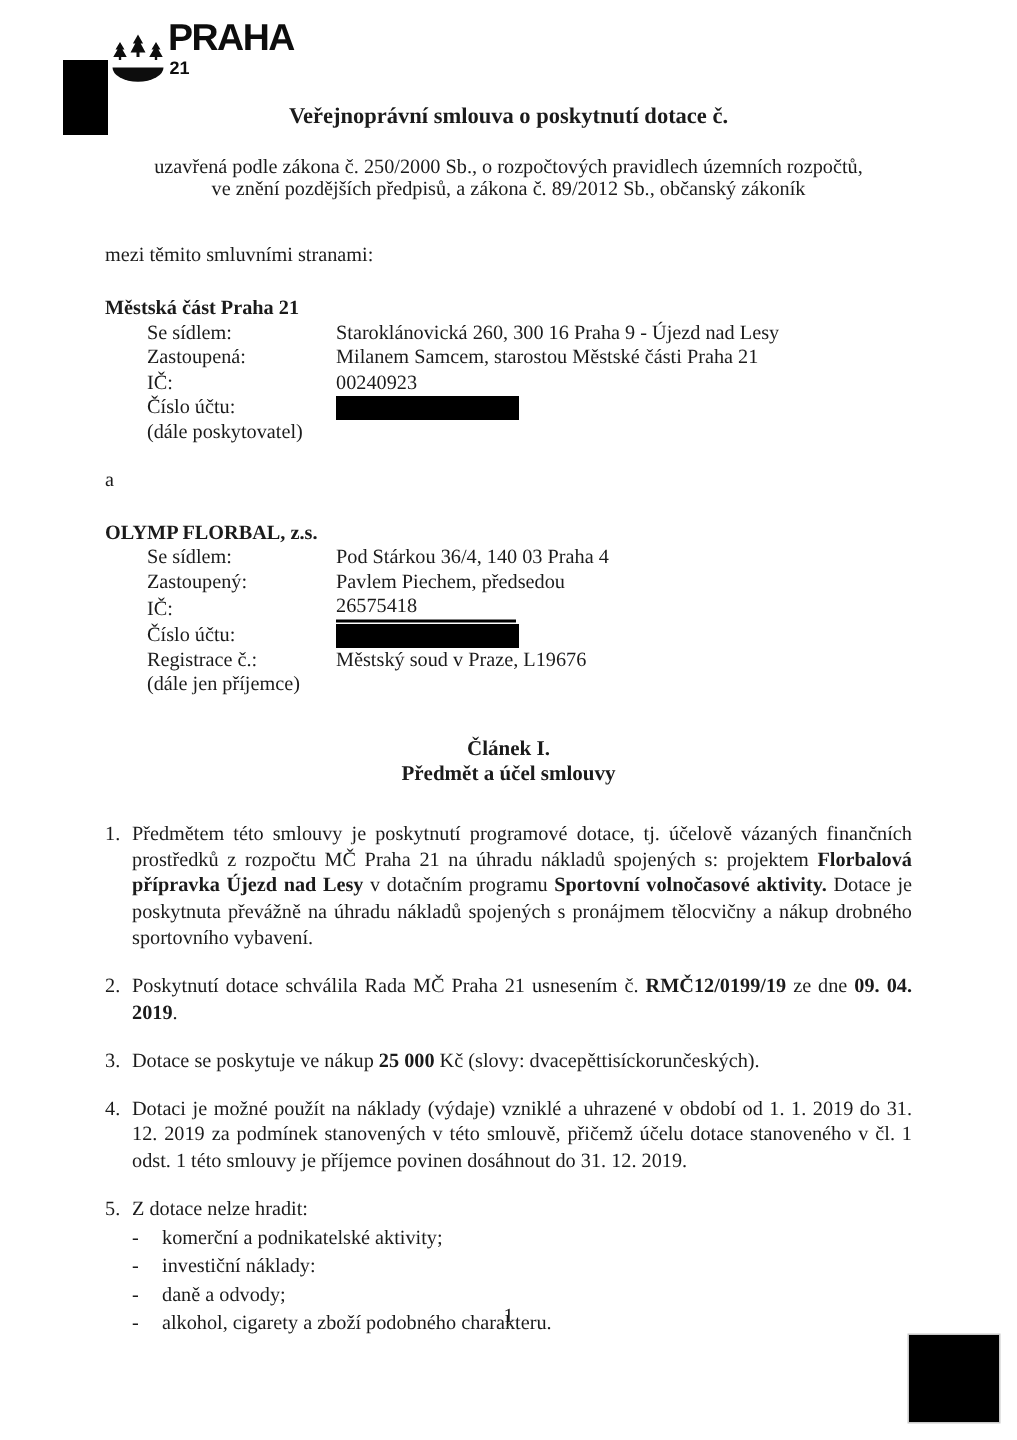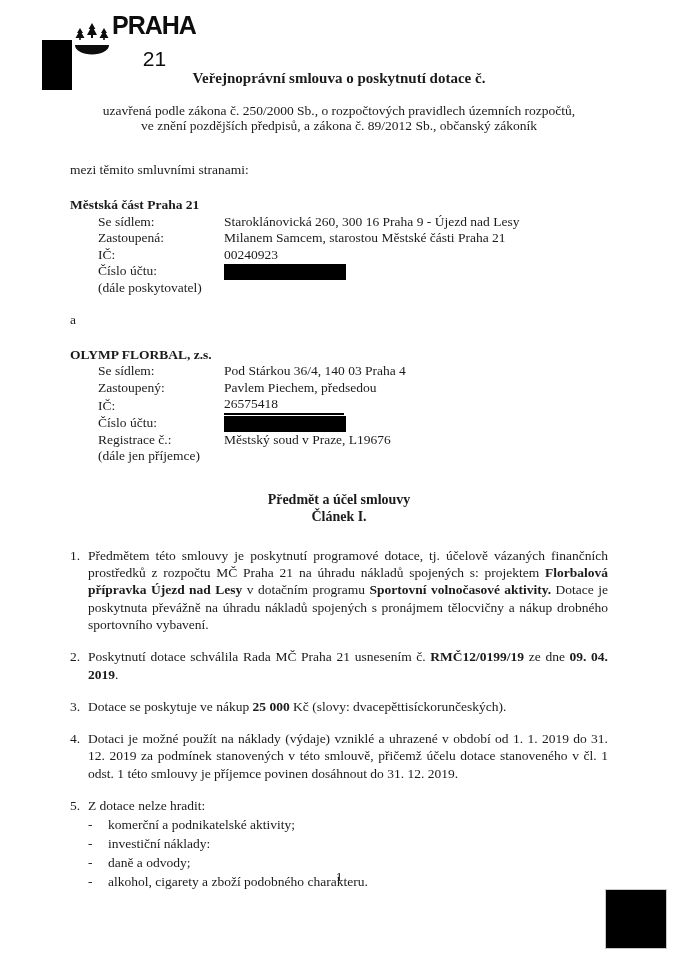--- a/index.html
+++ b/index.html
@@ -11,28 +11,28 @@
     font-family:"Liberation Serif", serif;
     font-size:13.5px;
     color:#1b1b1b;
     overflow:hidden;
   }
   .content{padding:70px 70px 0 70px;}
 
   
   .logo{position:absolute;top:14px;left:74px;display:flex;align-items:flex-start;}
   .logo-mark{margin-top:7px;}
-  .logo-textcol{margin-left:2px;display:flex;flex-direction:column;align-items:center;}
+  .logo-textcol{margin-left:2px;display:flex;flex-direction:column;}
   .logo-name{
     font-family:"Liberation Sans", sans-serif;
     font-weight:bold;font-size:25px;line-height:22px;letter-spacing:-1px;color:#0d0d0d;
   }
   .logo-num{
     font-family:"Liberation Sans", sans-serif;
-    font-weight:normal;font-size:21px;line-height:16px;color:#0d0d0d;margin-top:15px;margin-left:1px;
+    font-weight:bold;font-size:12px;line-height:16px;color:#0d0d0d;margin-top:1px;margin-left:1px;
   }
 
   
   .redact-tl{position:absolute;left:42px;top:40px;width:30px;height:50px;background:#000;}
   .redact-br{position:absolute;left:606px;top:890px;width:60px;height:58px;background:#000;box-shadow:0 0 0 1px #c8c8c8;}
   .redact-box{display:inline-block;width:122px;height:16px;background:#000;vertical-align:middle;}
 
   
   .title{text-align:center;font-weight:bold;font-size:15px;line-height:17px;}
   .subtitle{text-align:center;margin-top:16px;line-height:15px;}
@@ -145,22 +145,22 @@
         <div class="prow">
           <span class="label">Registrace č.:</span>
           <span class="value">Městský soud v Praze, L19676</span>
         </div>
         <div class="prow">
           <span class="label">(dále jen příjemce)</span>
         </div>
       </div>
 
     <div class="article-head">
+      <div>Článek I.</div>
       <div>Předmět a účel smlouvy</div>
-      <div>Článek I.</div>
     </div>
 
     <div id="clauses" class="clauses">
         <div class="clause">
           <span class="num">1.</span>
           <div class="cbody"><span>Předmětem této smlouvy je poskytnutí programové dotace, tj. účelově vázaných finančních prostředků z rozpočtu MČ Praha 21 na úhradu nákladů spojených s: projektem </span><b>Florbalová přípravka Újezd nad Lesy</b><span> v dotačním programu </span><b>Sportovní volnočasové aktivity.</b><span> Dotace je poskytnuta převážně na úhradu nákladů spojených s pronájmem tělocvičny a nákup drobného sportovního vybavení.</span></div>
         </div>
         <div class="clause">
           <span class="num">2.</span>
           <div class="cbody"><span>Poskytnutí dotace schválila Rada MČ Praha 21 usnesením č. </span><b>RMČ12/0199/19</b><span> ze dne </span><b>09. 04. 2019</b><span>.</span></div>

